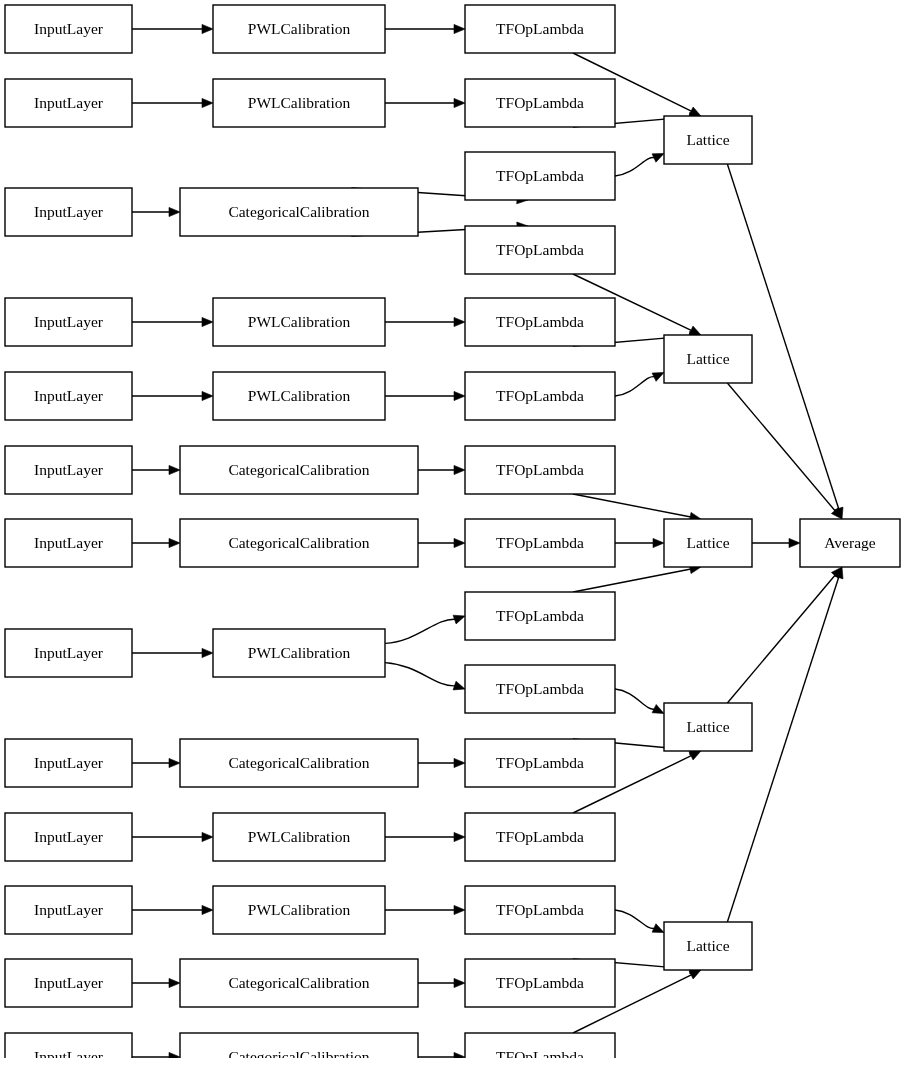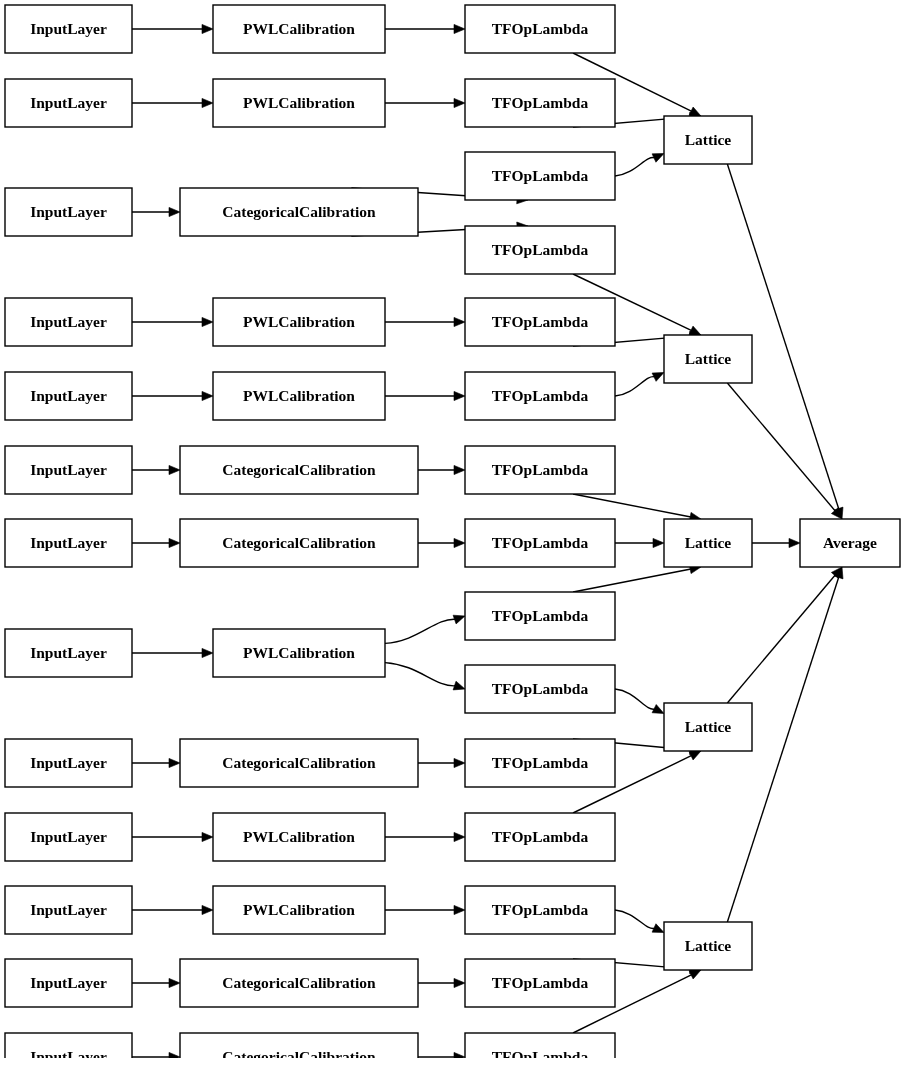--- a/index.html
+++ b/index.html
@@ -6,21 +6,20 @@
     margin: 0;
     padding: 0;
     background: #ffffff;
   }
   #canvas {
     position: relative;
     width: 905px;
     height: 1058px;
     background: #ffffff;
     font-family: "Liberation Serif", "DejaVu Serif", serif;
-    font-weight: bold;
   }
   svg.graph {
     position: absolute;
     top: 0;
     left: 0;
     width: 905px;
     height: 1087px;
     overflow: visible;
   }
   .node-box {

